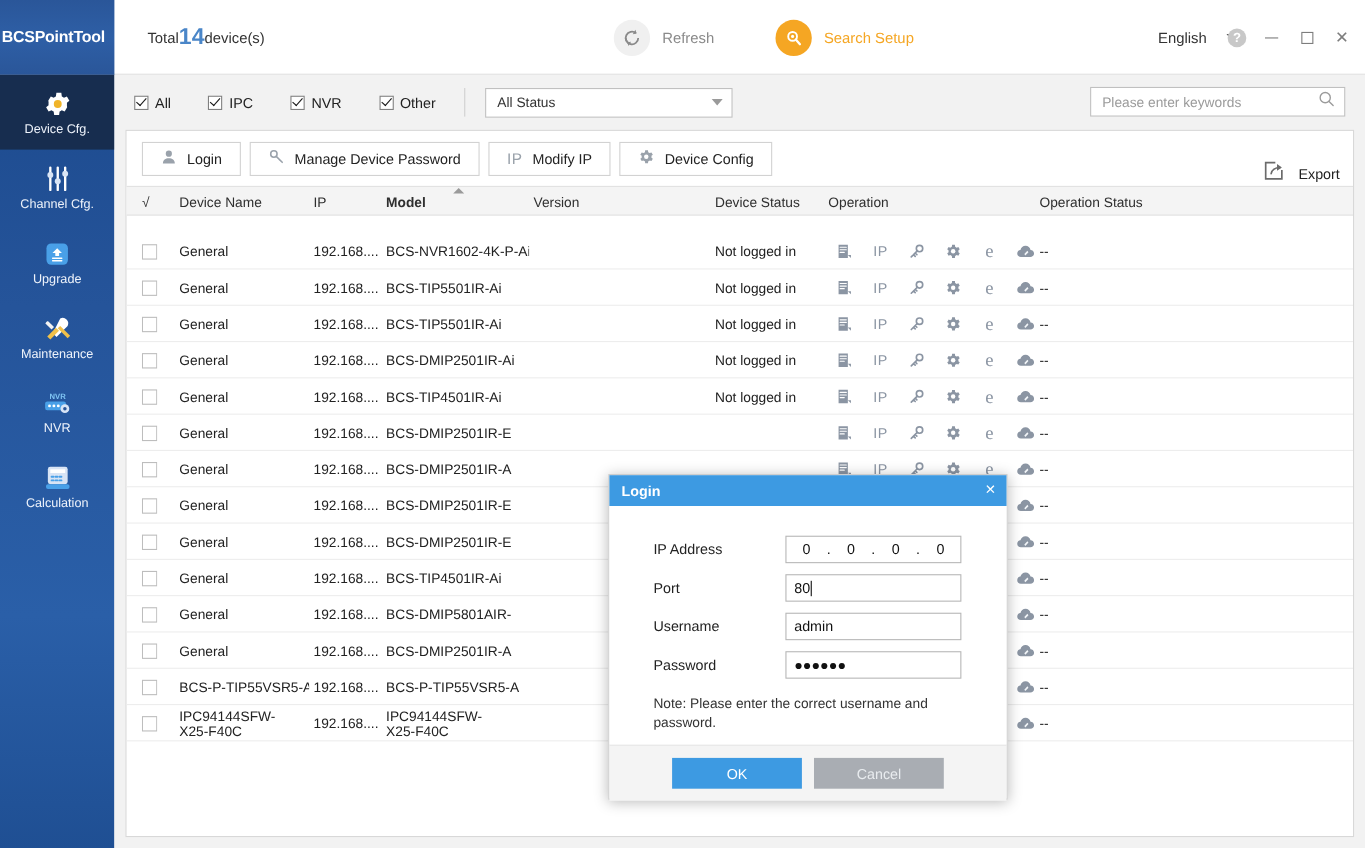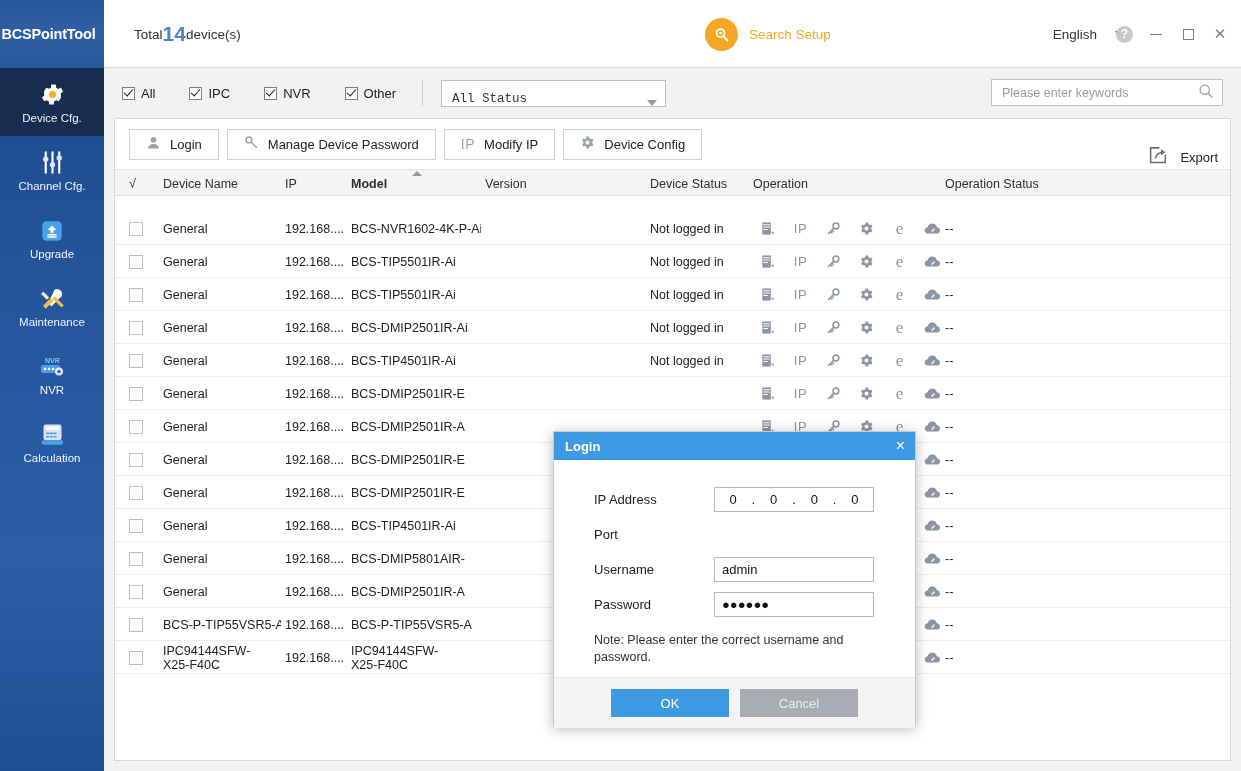--- a/index.html
+++ b/index.html
@@ -120,22 +120,22 @@
     content: ""; position: absolute;
     left: 3px; top: -1px; width: 4px; height: 8px;
     border: solid #1a1a1a; border-width: 0 1.7px 1.7px 0;
     transform: rotate(42deg);
   }
   .chk-item .lbl { font-size: 13px; color: #222; }
   .vdiv { width: 1px; height: 26px; background: #cfcfcf; margin-right: 18px; margin-left: -8px; }
   .status-sel {
     width: 225px; height: 27px; background: #fff;
     border: 1px solid #c0c0c0;
-    display: flex; align-items: flex-end; justify-content: space-between;
-    padding: 0 8px 0 10px; cursor: pointer; font-family: Liberation Mono, monospace;
+    display: flex; align-items: center; justify-content: space-between;
+    padding: 0 8px 0 10px; cursor: pointer;
   }
   .status-sel .lbl { font-size: 12.5px; color: #333; }
   .caret-sm {
     width: 0; height: 0;
     border-left: 5px solid transparent; border-right: 5px solid transparent;
     border-top: 6px solid #9a9a9a;
   }
   .searchbox {
     position: absolute; right: 18px; top: 11px;
     width: 232px; height: 27px; background: #fff;
@@ -261,20 +261,31 @@
     <div class="logo">
       <span>BCSPointTool</span>
     </div>
 
     <div class="total-wrap">
       <span class="total-label">Total</span>
       <span class="total-count">14</span>
       <span class="total-unit">device(s)</span>
     </div>
 
+    <div class="hdr-action" id="refresh-btn">
+      <span class="circ grey">
+        <svg width="19" height="19" viewBox="0 0 20 20">
+          <path d="M16 10a6 6 0 1 1-2.2-4.6" fill="none" stroke="#8a8a8a" stroke-width="1.7"></path>
+          <path d="M4 10a6 6 0 0 0 2.2 4.6" fill="none" stroke="#8a8a8a" stroke-width="1.7"></path>
+          <path d="M13.3 2.2l1.2 3.6-3.7.6z" fill="#8a8a8a"></path>
+          <path d="M6.7 17.8l-1.2-3.6 3.7-.6z" fill="#8a8a8a"></path>
+        </svg>
+      </span>
+      <span class="txt">Refresh</span>
+    </div>
 
     <div class="hdr-action" id="search-setup-btn">
       <span class="circ orange">
         <svg width="19" height="19" viewBox="0 0 20 20">
           <circle cx="9" cy="8.5" r="4.2" fill="none" stroke="#ffffff" stroke-width="1.8"></circle>
           <circle cx="9" cy="8.5" r="1.5" fill="#ffffff"></circle>
           <path d="M12 11.5l4 4.5" stroke="#ffffff" stroke-width="2.2" stroke-linecap="round"></path>
         </svg>
       </span>
       <span class="txt">Search Setup</span>
@@ -1113,20 +1124,24 @@
               <span class="dot">.</span>
               <span class="seg">0</span>
               <span class="dot">.</span>
               <span class="seg">0</span>
             </span>
           </span>
         </div>
 
         <div class="frow">
           <span class="flbl">Port</span>
+          <span class="finput">
+            <span>80</span>
+              <span class="caret-blink"></span>
+          </span>
         </div>
 
         <div class="frow">
           <span class="flbl">Username</span>
           <span class="finput">admin</span>
         </div>
 
         <div class="frow">
           <span class="flbl">Password</span>
           <span class="finput">●●●●●●</span>

